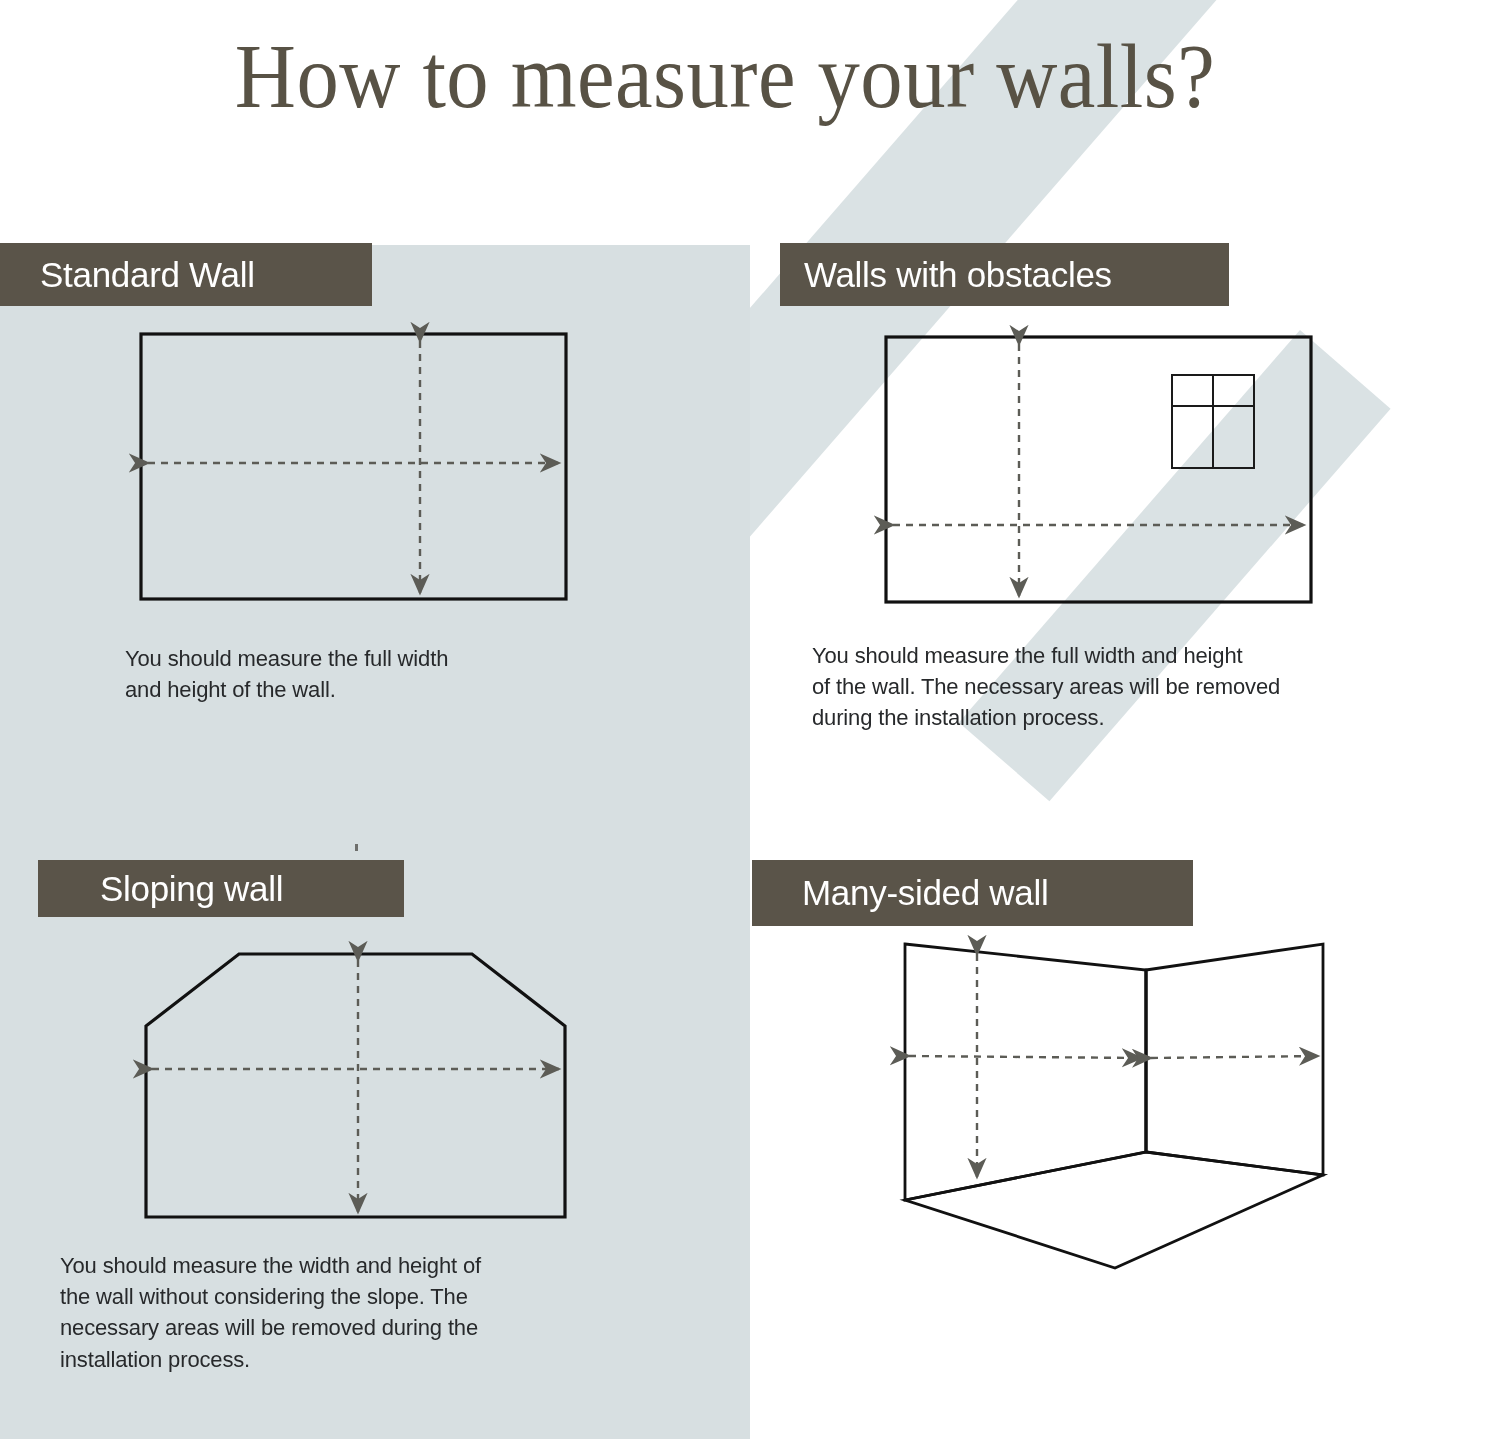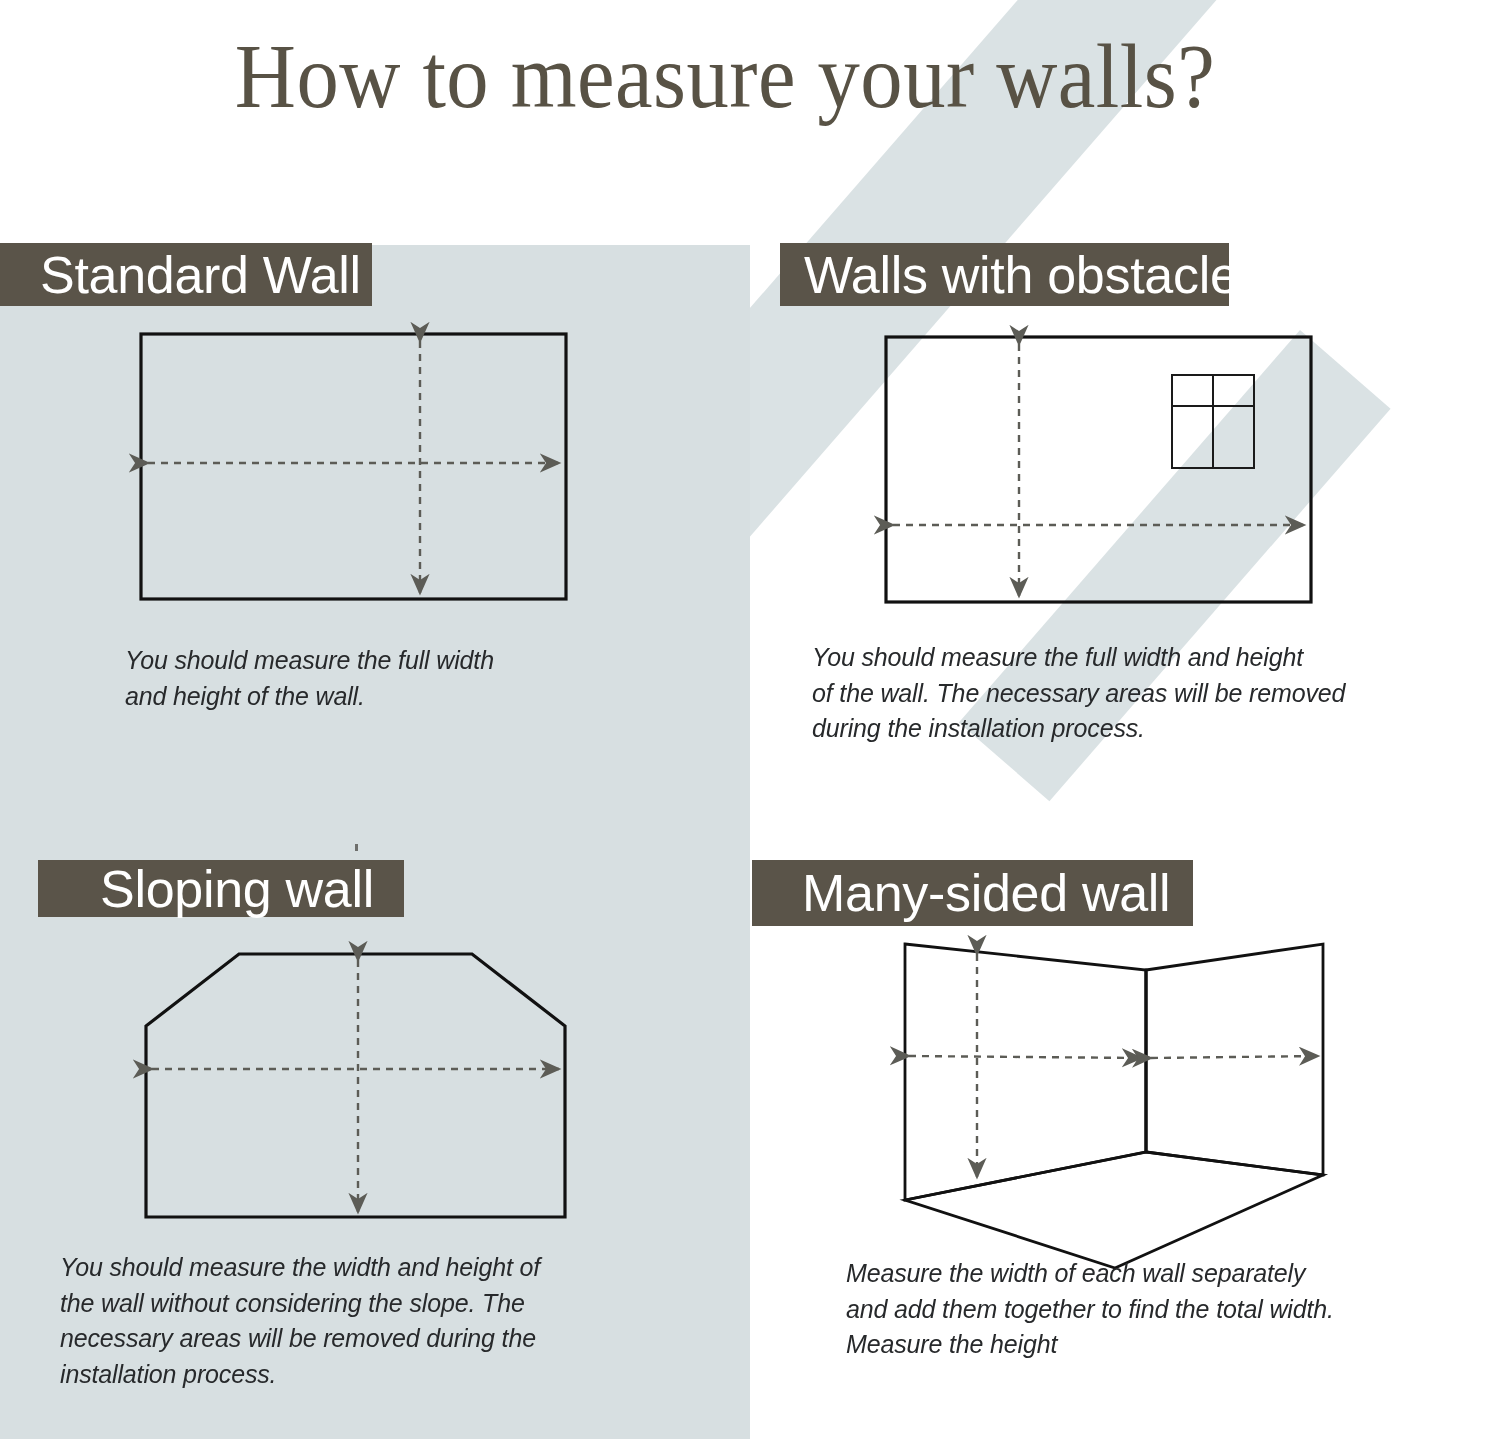--- a/index.html
+++ b/index.html
@@ -65,39 +65,38 @@
     transform-origin: center top;
   }
 
   
   .hdr {
     position: absolute;
     background: #5a5449;
     color: #ffffff;
     display: flex;
     align-items: center;
-    font-size: 52px;
+    font-size: 35px;
     font-weight: 400;
     letter-spacing: -0.3px;
     white-space: nowrap;
     box-sizing: border-box;
   }
   .hdr-standard   { left: 0px;   top: 243px; width: 372px; height: 63px;  padding-left: 40px; }
   .hdr-obstacles  { left: 780px; top: 243px; width: 449px; height: 63px;  padding-left: 24px; }
   .hdr-sloping    { left: 10px;   top: 860px; width: 366px; height: 57px;  padding-left: 62px; margin-left: 28px; }
   .hdr-manysided  { left: 752px; top: 860px; width: 441px; height: 66px;  padding-left: 50px; }
 
   .caption {
     position: absolute;
     color: #27292b;
-    font-size: 25px;
+    font-size: 22px;
     line-height: 1.42;
     letter-spacing: -0.15px;
     white-space: pre-line;
-    font-style: italic;
   }
   .cap-standard  { left: 125px; top: 643px; width: 520px; }
   .cap-obstacles { left: 812px; top: 640px; width: 660px; }
   .cap-sloping   { left: 60px;  top: 1250px; width: 620px; }
   .cap-manysided { left: 846px; top: 1256px; width: 620px; }
 
   .fig { position: absolute; }
   .fig svg { display: block; overflow: visible; }
 
   .fig-standard  { left: 130px; top: 322px; }
@@ -233,17 +232,14 @@
       <line x1="261" y1="45" x2="261" y2="227" stroke="#111111" stroke-width="2.8"></line>
 
       <line x1="24" y1="131" x2="256" y2="133" stroke="#5c5c56" stroke-width="2.4" stroke-dasharray="7,6" marker-start="url(#dh-l)" marker-end="url(#dh-r)"></line>
 
       <line x1="266" y1="133" x2="433" y2="131" stroke="#5c5c56" stroke-width="2.4" stroke-dasharray="7,6" marker-start="url(#dh-l)" marker-end="url(#dh-r)"></line>
 
       <line x1="92" y1="29" x2="92" y2="252" stroke="#5c5c56" stroke-width="2.4" stroke-dasharray="7,6" marker-start="url(#dh-l)" marker-end="url(#dh-r)"></line>
     </svg>
   </div>
 
-  <div class="caption cap-manysided">Measure the width of each wall separately
-and add them together to find the total width.
-Measure the height</div>
 
 </div>
 
 </body></html>

